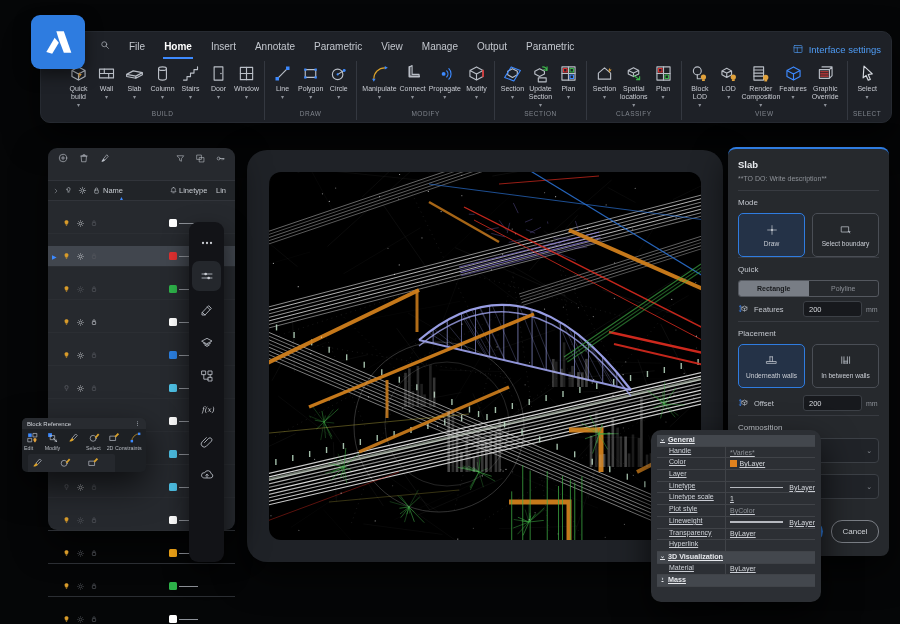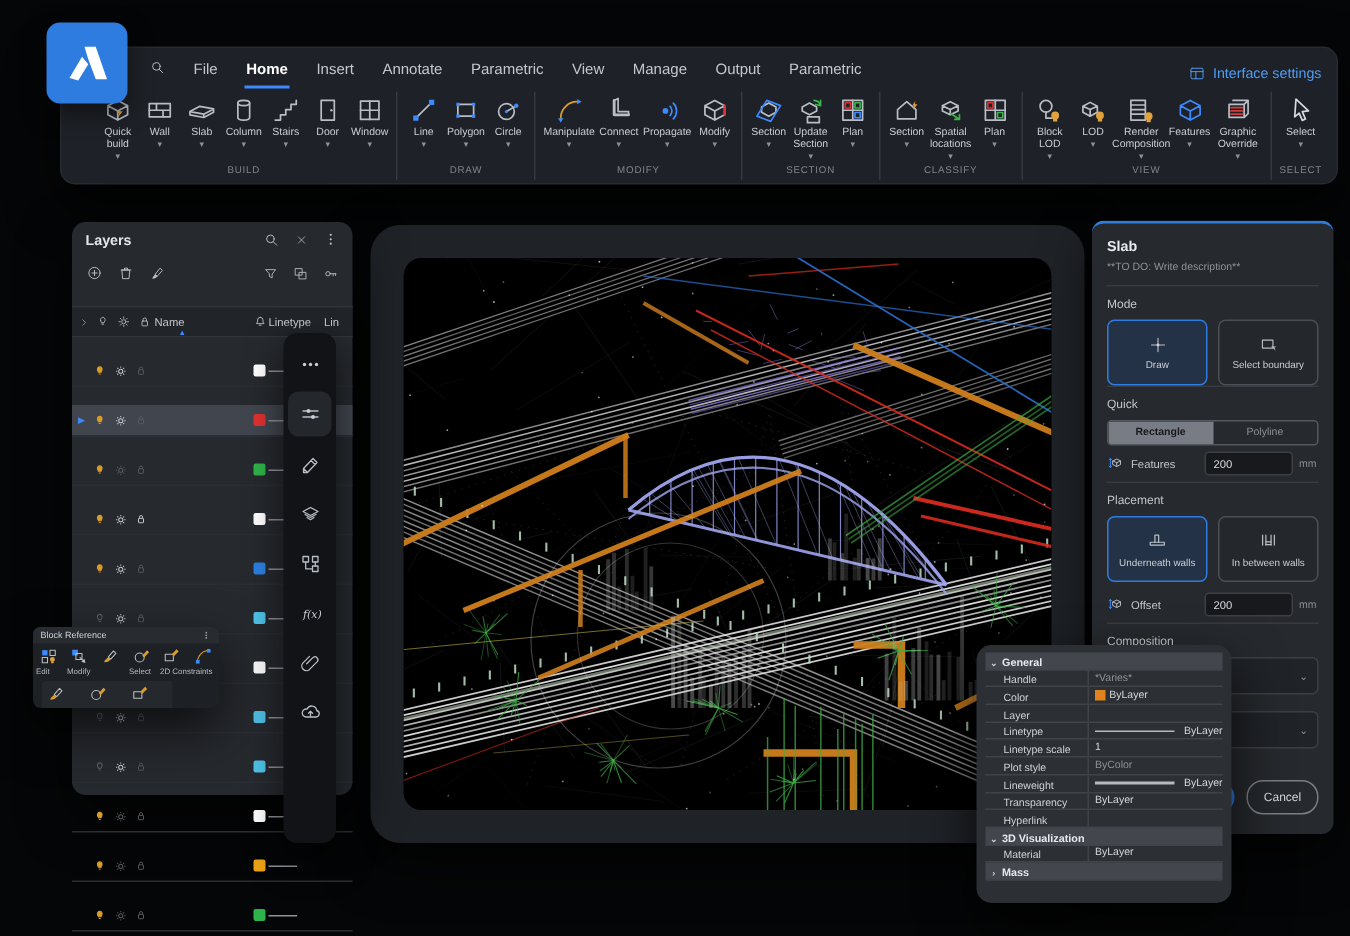--- a/index.html
+++ b/index.html
@@ -94,21 +94,21 @@
   .btn-cancel{width:46px;height:21px;border-radius:11px;border:1px solid #7b7f86;color:#d5d8dd;font-size:8px;display:flex;align-items:center;justify-content:center;cursor:pointer;background:transparent;}
 
   
   #solid{left:651px;top:430px;width:170px;height:172px;background:#2c2f34;border-radius:10px;z-index:10;
          box-shadow:0 16px 36px rgba(0,0,0,.75);box-sizing:border-box;padding:5px 6px;font-size:7px;}
   .so-head{display:flex;align-items:center;gap:5px;margin-bottom:4px;}
   .so-select{flex:1;height:16px;background:#24262b;border:1px solid #4b4e54;border-radius:3px;display:flex;align-items:center;
              padding:0 5px;color:#dadde2;font-size:8px;font-weight:bold;cursor:pointer;}
   .so-select .sp{flex:1}
   .so-eye{width:21px;height:14px;background:#2d6fd1;border-radius:4px;display:flex;align-items:center;justify-content:center;cursor:pointer;}
-  .so-row{display:flex;align-items:flex-end;height:10.7px;border-bottom:1px solid #404348;}
+  .so-row{display:flex;align-items:flex-start;height:10.7px;border-bottom:1px solid #404348;text-decoration:underline;}
   .so-row.sec{background:#43474d;font-weight:bold;color:#e7e9ed;font-size:7.2px;}
   .so-row .chv{width:11px;text-align:center;color:#cfd3d9;font-size:6px;}
   .so-row .lab{width:56px;color:#cfd3d9;padding-left:1px;}
   .so-row .val{flex:1;display:flex;align-items:center;border-left:1px solid #404348;padding-left:4px;height:100%;color:#d5d8dd;gap:3px;}
   .so-row .val.muted{color:#8d9197;}
   .vline{flex:1;height:1px;background:#b6b9bf;margin-right:3px;}
   .vline.thick{height:2.5px;}
   .vswatch{width:6.5px;height:6.5px;background:#e0821e;}
 </style>
 </head>
@@ -475,44 +475,20 @@
       <span class="lb">Select</span>
               <span class="ch">▾</span>
             </div>
           </div>
           <div class="glabel">SELECT</div>
         </div>
       </div>
   </header>
 
   <aside id="layers" class="panel">
-    <div class="lp-title">
-      <span>Layers</span>
-        <span class="sp"></span>
-      <span class="ic" style="margin-right:9px"><svg viewBox="0 0 24 24" width="12" height="12">
-            <g fill="none" stroke="#b9bec6" stroke-width="1.3" stroke-linecap="round" stroke-linejoin="round">
-              <circle cx="10.5" cy="10.5" r="5"></circle>
-              <path d="M14.3 14.3 L19 19"></path>
-            </g>
-          </svg></span>
-      <span class="ic" style="margin-right:9px"><svg viewBox="0 0 24 24" width="10" height="10">
-            <g fill="none" stroke="#b9bec6" stroke-width="1.3" stroke-linecap="round" stroke-linejoin="round">
-              <path d="M7 7 L17 17 M17 7 L7 17"></path>
-            </g>
-          </svg></span>
-      <span class="ic"><svg viewBox="0 0 24 24" width="11" height="11">
-            <g fill="none" stroke="#b9bec6" stroke-width="1.3" stroke-linecap="round" stroke-linejoin="round">
-              <g fill="#b9bec6" stroke="none">
-                <circle cx="12" cy="5.5" r="1.6"></circle>
-                <circle cx="12" cy="12" r="1.6"></circle>
-                <circle cx="12" cy="18.5" r="1.6"></circle>
-              </g>
-            </g>
-          </svg></span>
-    </div>
     <div class="lp-tool">
       <span class="ic"><svg viewBox="0 0 24 24" width="12" height="12">
             <g fill="none" stroke="#b9bec6" stroke-width="1.3" stroke-linecap="round" stroke-linejoin="round">
               <circle cx="12" cy="12" r="7.5"></circle>
               <path d="M12 8.5 V15.5 M8.5 12 H15.5"></path>
             </g>
           </svg></span>
       <span class="ic"><svg viewBox="0 0 24 24" width="12" height="12">
             <g fill="none" stroke="#b9bec6" stroke-width="1.3" stroke-linecap="round" stroke-linejoin="round">
               <path d="M7 8 H17 L16 19.5 H8 Z M5.5 8 H18.5 M10 8 V5.5 H14 V8"></path>

